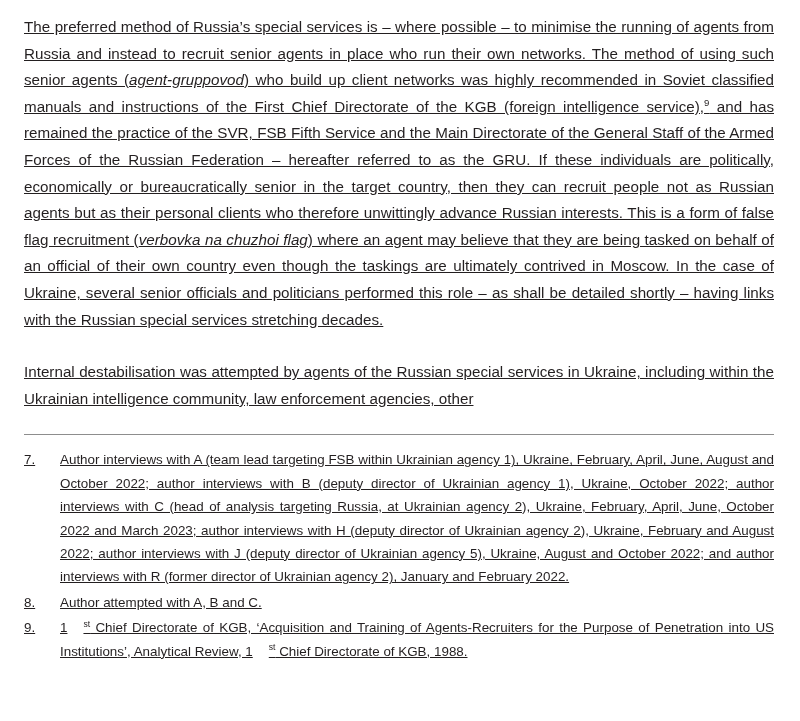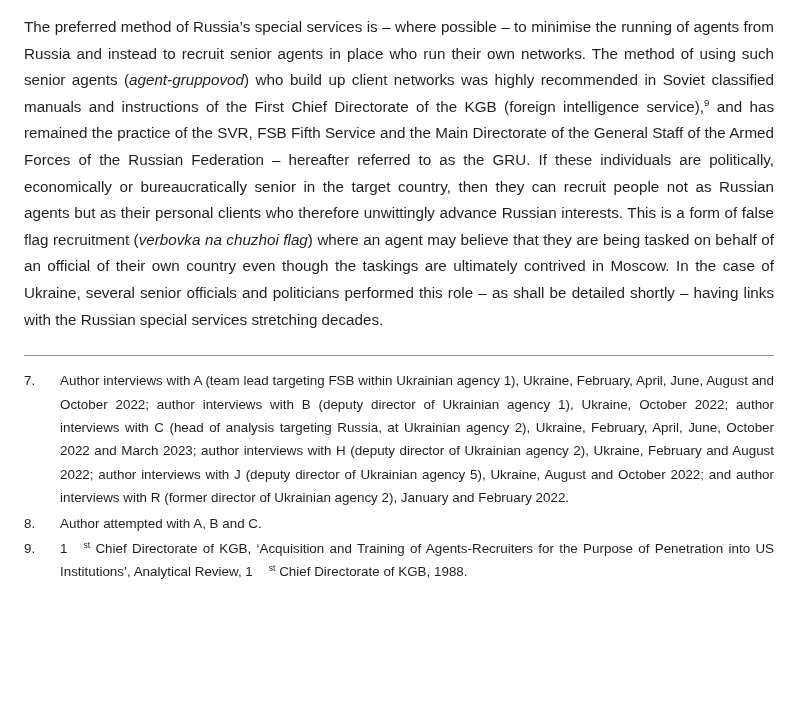--- a/index.html
+++ b/index.html
@@ -13,20 +13,21 @@
     font-family: "Liberation Sans", sans-serif;
     color: #231f20;
     -webkit-font-smoothing: antialiased;
   }
   .page {
     position: relative;
     width: 800px;
     height: 721px;
     box-sizing: border-box;
     padding: 14px 26px 0 24px;
+    text-decoration: underline;
   }
   .body-text p {
     margin: 0 0 0 0;
     font-size: 15.2px;
     line-height: 26.6px;
     text-align: justify;
     text-justify: inter-word;
     letter-spacing: 0.01px;
   }
   .body-text p.spaced {
@@ -71,20 +72,21 @@
     padding-left: 16px;
   }
 </style>
 </head>
 <body>
 
 <div class="page">
 
   <div class="body-text">
     <p>The preferred method of Russia’s special services is – where possible – to minimise the running of agents from Russia and instead to recruit senior agents in place who run their own networks. The method of using such senior agents (<em>agent-gruppovod</em>) who build up client networks was highly recommended in Soviet classified manuals and instructions of the First Chief Directorate of the KGB (foreign intelligence service),<sup>9</sup> and has remained the practice of the SVR, FSB Fifth Service and the Main Directorate of the General Staff of the Armed Forces of the Russian Federation – hereafter referred to as the GRU. If these individuals are politically, economically or bureaucratically senior in the target country, then they can recruit people not as Russian agents but as their personal clients who therefore unwittingly advance Russian interests. This is a form of false flag recruitment (<em>verbovka na chuzhoi flag</em>) where an agent may believe that they are being tasked on behalf of an official of their own country even though the taskings are ultimately contrived in Moscow. In the case of Ukraine, several senior officials and politicians performed this role – as shall be detailed shortly – having links with the Russian special services stretching decades.</p>
+    <p class="spaced">Internal destabilisation was attempted by agents of the Russian special services in Ukraine, including within the Ukrainian intelligence community, law enforcement agencies, other</p>
   </div>
 
   <hr class="rule">
 
   <div class="notes">
     <div class="note">
       <span class="note-num">7.</span>
       <span class="note-text">Author interviews with A (team lead targeting FSB within Ukrainian agency 1), Ukraine, February, April, June, August and October 2022; author interviews with B (deputy director of Ukrainian agency 1), Ukraine, October 2022; author interviews with C (head of analysis targeting Russia, at Ukrainian agency 2), Ukraine, February, April, June, October 2022 and March 2023; author interviews with H (deputy director of Ukrainian agency 2), Ukraine, February and August 2022; author interviews with J (deputy director of Ukrainian agency 5), Ukraine, August and October 2022; and author interviews with R (former director of Ukrainian agency 2), January and February 2022.</span>
     </div>
     <div class="note">

